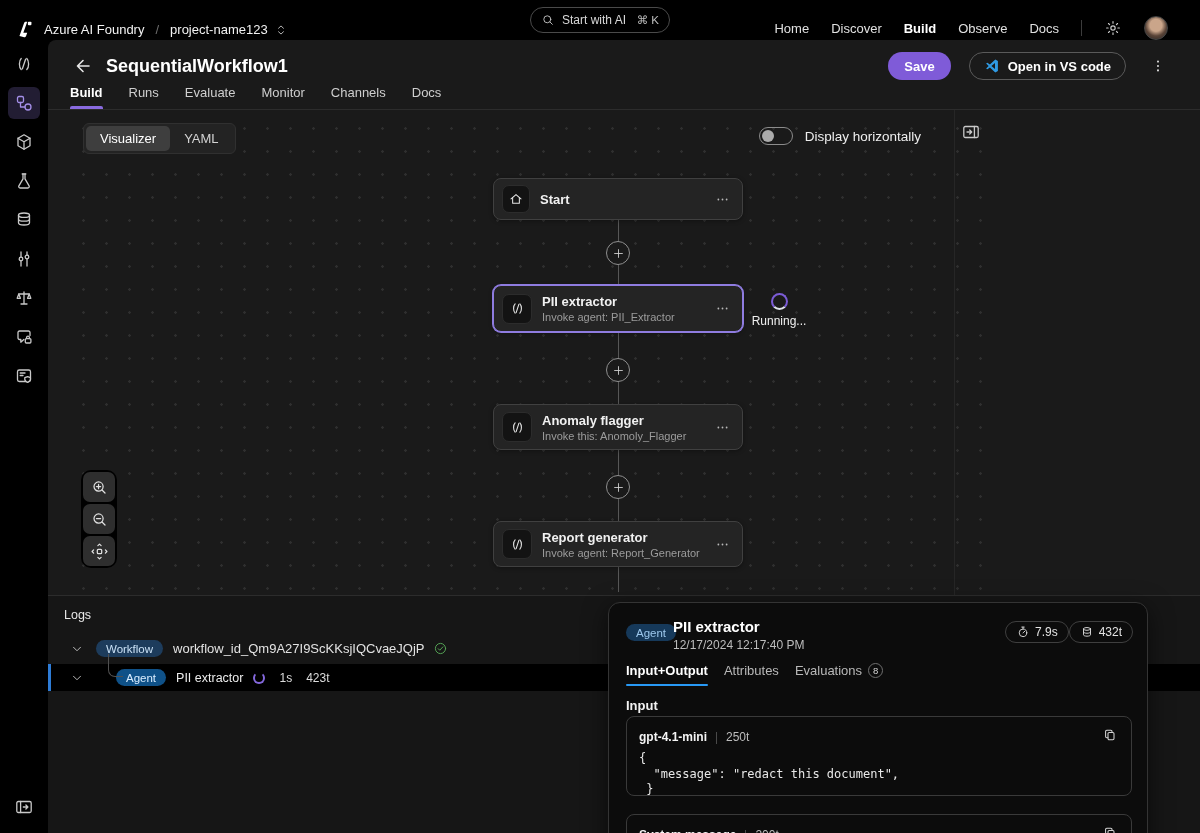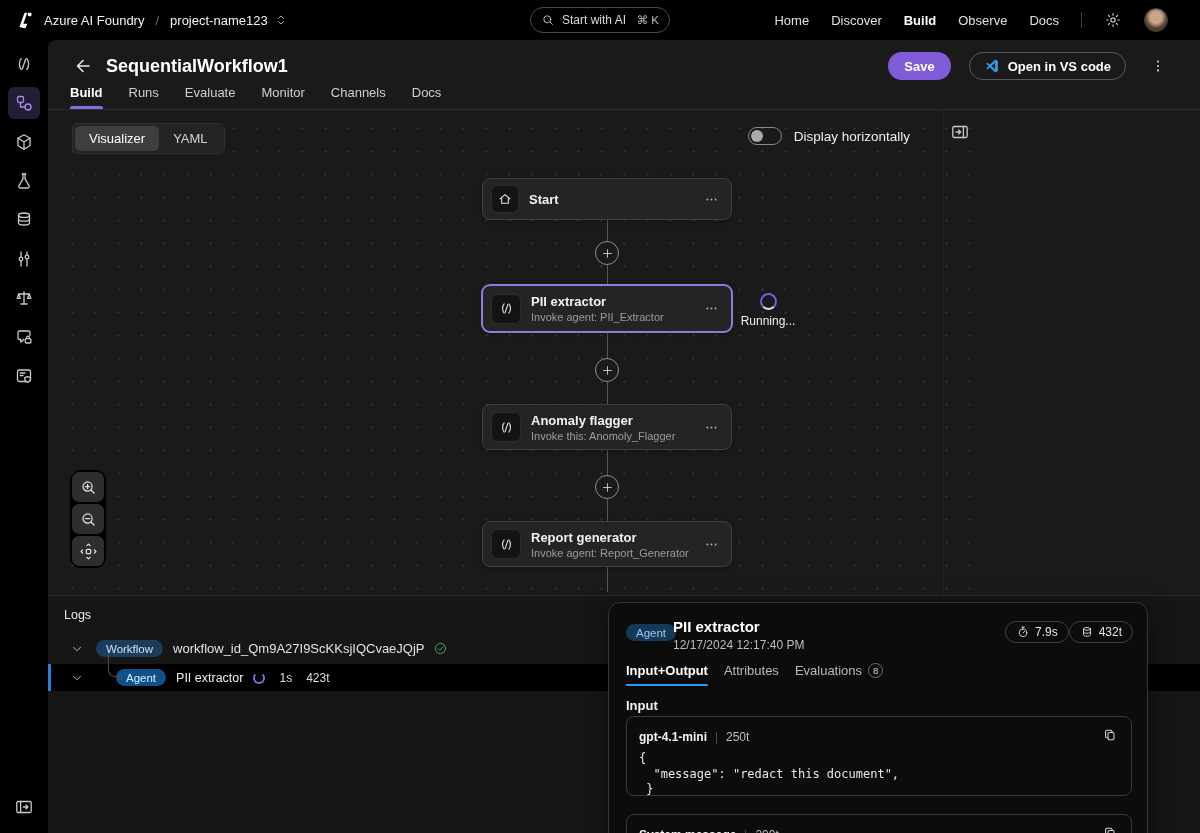--- a/index.html
+++ b/index.html
@@ -7,21 +7,21 @@
   .stage {
     position:relative; width:1200px; height:833px; overflow:hidden;
     background:#000; color:#fff;
     font-family:"Liberation Sans", sans-serif; font-size:13px;
   }
   svg { display:block; }
   .ic { stroke:#c9c9c9; stroke-width:1.3; fill:none; stroke-linecap:round; stroke-linejoin:round; }
 
   
   .topbar { position:absolute; top:0; left:0; width:1182px; height:40px;
-    display:flex; align-items:center; padding:0 14px; background:#000; z-index:30; }
+    display:flex; align-items:flex-end; padding:0 14px; background:#000; z-index:30; }
   .brand-area { display:flex; align-items:center; gap:9px; }
   .brand-text { font-size:13px; color:#f2f2f2; }
   .crumb-sep { color:#6d6d6d; margin:0 2px; }
   .project-select { display:flex; align-items:center; gap:6px; background:none; border:none;
     color:#f2f2f2; font-size:13px; font-family:inherit; cursor:pointer; }
   .search-pill { position:absolute; left:530px; top:7px; width:140px; height:26px;
     border:1px solid #4a4a4a; border-radius:14px; display:flex; align-items:center;
     gap:7px; padding:0 10px; color:#d8d8d8; font-size:12px; cursor:text; }
   .search-pill .shortcut { margin-left:auto; color:#bdbdbd; font-size:11.5px; }
   .topnav { margin-left:auto; display:flex; align-items:center; gap:22px; font-size:13px; color:#e0e0e0; }
@@ -56,21 +56,21 @@
     border-radius:15px; height:28px; padding:0 14px; color:#fff; font-size:13px; font-weight:600;
     font-family:inherit; cursor:pointer; }
   .kebab-btn { background:none; border:none; color:#d7d7d7; font-size:16px; cursor:pointer; padding:2px 6px; }
   .wf-tabs { position:absolute; bottom:0; left:22px; display:flex; gap:26px; }
   .wf-tab { padding-bottom:9px; color:#cfcfcf; font-size:13px; cursor:pointer; position:relative; }
   .wf-tab.active { color:#fff; font-weight:bold; }
   .wf-tab.active::after { content:""; position:absolute; left:0; right:0; bottom:0; height:3px;
     background:#8a6be0; border-radius:2px 2px 0 0; }
 
   
-  .canvas { position:absolute; top:70px; left:4px; width:928px; height:485px;
+  .canvas { position:absolute; top:70px; left:15px; width:928px; height:485px;
     background-image:radial-gradient(circle, #2f2f2f 1.1px, transparent 1.5px);
     background-size:23px 23px; background-position:9px 7px; }
   .seg { position:absolute; left:20px; top:13px; display:flex; background:#232323;
     border:1px solid #303030; border-radius:6px; padding:2px; }
   .seg button { border:none; background:none; color:#d3d3d3; font-size:13px; font-family:inherit;
     padding:5px 14px; border-radius:5px; cursor:pointer; }
   .seg button.selected { background:#3e3e3e; color:#fff; }
   .hz-toggle-wrap { position:absolute; right:70px; top:17px; display:flex; align-items:center; gap:12px;margin-left:23px; }
   .toggle { width:34px; height:18px; border:1px solid #8c8c8c; border-radius:10px; position:relative;
     background:transparent; cursor:pointer; }

